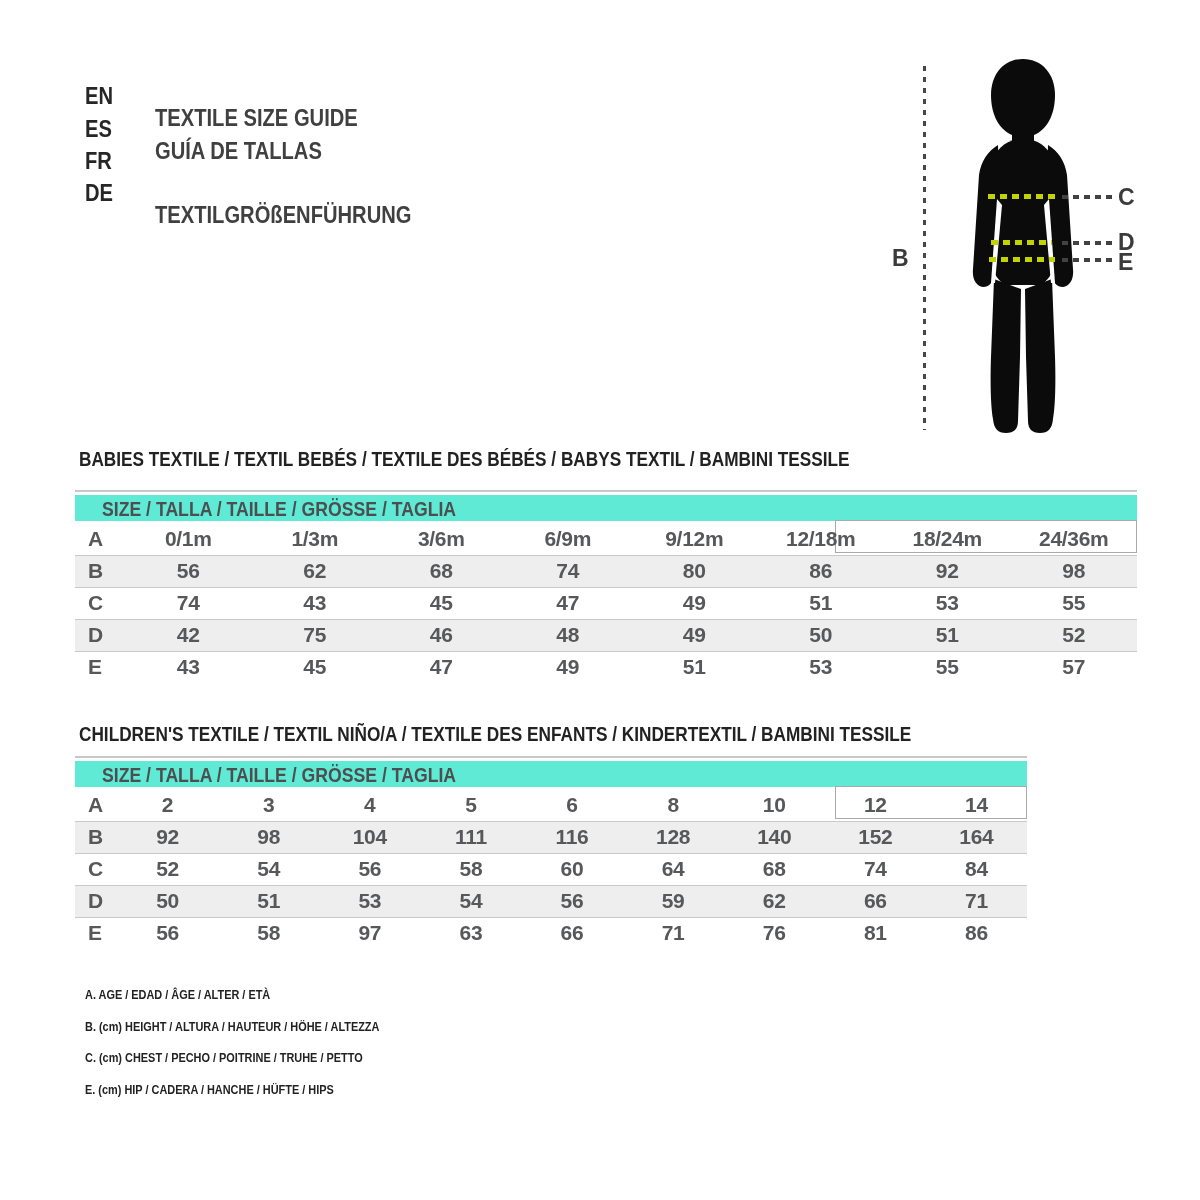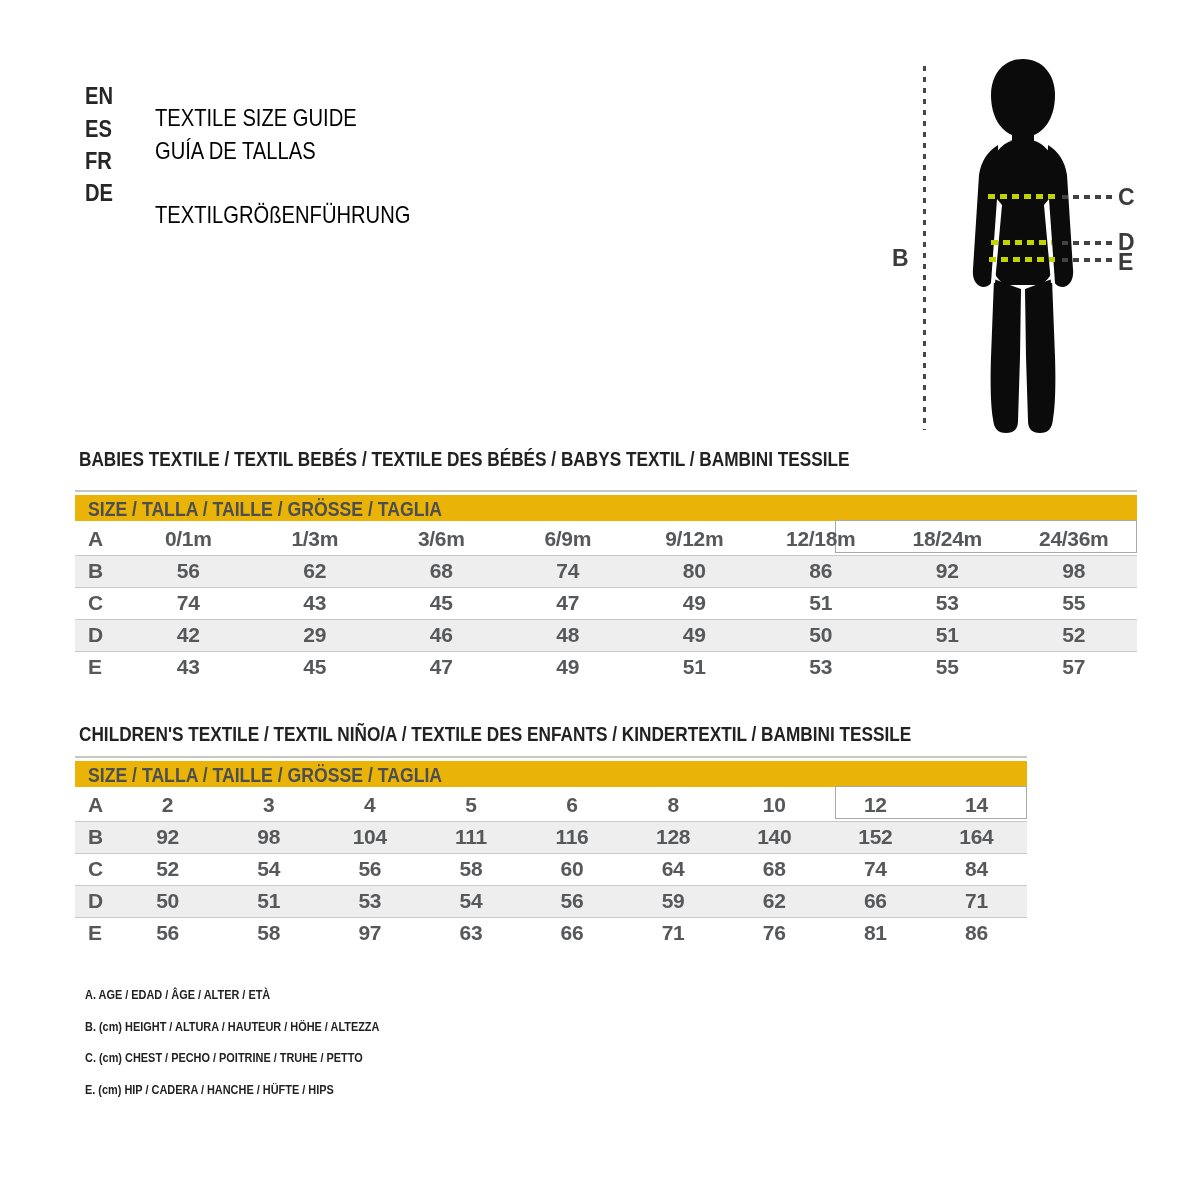--- a/index.html
+++ b/index.html
@@ -6,39 +6,39 @@
   body {
     width:1200px; height:1200px; position:relative; background:#ffffff;
     font-family:"Liberation Sans", sans-serif; color:#232323; overflow:hidden;
   }
   .cond { display:inline-block; transform:scaleX(0.84); transform-origin:0 50%; white-space:nowrap; }
 
   
   .lang-list { position:absolute; left:85px; top:80px; }
   .lang-row { height:32.4px; display:flex; align-items:center; }
   .lang-code { width:70px; font-size:24px; font-weight:bold; color:#262626; }
-  .lang-title { font-size:24px; font-weight:normal; color:#000000;margin-top:44px; }
+  .lang-title { font-size:24px; font-weight:bold; color:#404040;margin-top:44px; }
 
   
   .v-dash { position:absolute; left:923px; top:66px; width:3px; height:364px;
     background:repeating-linear-gradient(to bottom,#474747 0 5px,transparent 5px 11px); }
   .fig-svg { position:absolute; left:960px; top:57px; width:130px; height:380px; }
   .fig-label { position:absolute; font-size:23px; font-weight:bold; color:#3b3b3b; line-height:26px; }
   .dots-accent { position:absolute; height:5px;
     background:repeating-linear-gradient(to right,#c1d400 0 7px,transparent 7px 12px); }
   .dots-dark { position:absolute; height:4px;
     background:repeating-linear-gradient(to right,#424242 0 6px,transparent 6px 11px); }
 
   
   .section-title { position:absolute; left:79px; font-size:21px; font-weight:bold; color:#222222; }
 
   
   .tbl-wrap { position:absolute; left:75px; }
   .tbl-topline { height:2px; background:#c7c7c7; margin-bottom:3px; }
-  .tbl-bar { height:26px; background:#eab308; line-height:27px; padding-left:13px;
+  .tbl-bar { height:26px; background:#5eead4; line-height:27px; padding-left:27px;
     font-size:21px; font-weight:bold; color:#4d4e50; margin-bottom:2px; }
   table.size-table { width:100%; border-collapse:collapse; table-layout:fixed;
     position:relative; z-index:1; }
   table.size-table tr { height:32px; }
   table.size-table tr + tr { border-top:1px solid #c9c9c9; }
   table.size-table tr:nth-child(even) { background:#eeeeef; }
   table.size-table th { text-align:left; padding-left:13px; font-size:21px; font-weight:bold;
     color:#57585a; }
   table.size-table td { text-align:center; font-size:21px; font-weight:bold; color:#57585a;
     letter-spacing:-0.3px; padding:0; }
@@ -142,21 +142,21 @@
           <td>45</td>
           <td>47</td>
           <td>49</td>
           <td>51</td>
           <td>53</td>
           <td>55</td>
         </tr>
         <tr>
           <th>D</th>
           <td>42</td>
-          <td>29</td>
+          <td>75</td>
           <td>46</td>
           <td>48</td>
           <td>49</td>
           <td>50</td>
           <td>51</td>
           <td>52</td>
         </tr>
         <tr>
           <th>E</th>
           <td>43</td>

